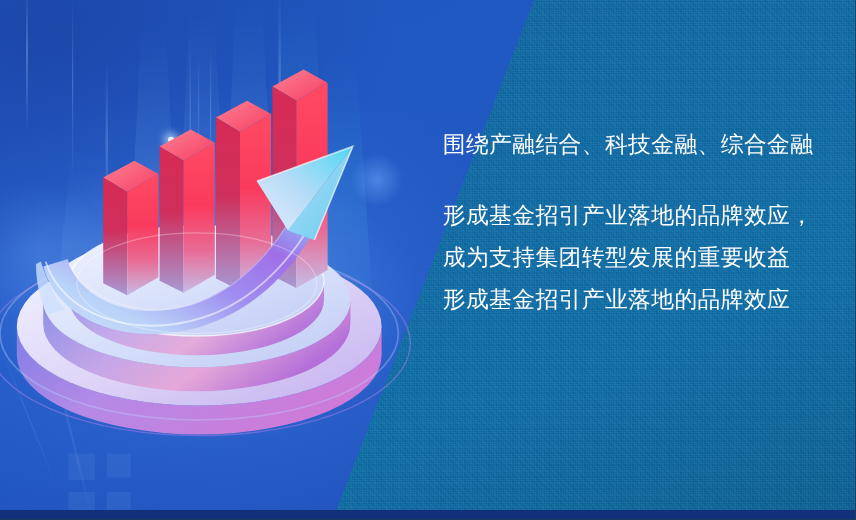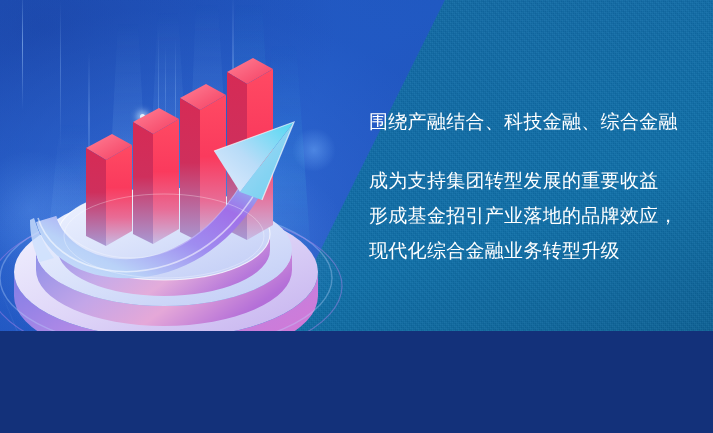--- a/index.html
+++ b/index.html
@@ -7,21 +7,21 @@
     padding: 0;
     background: #13317a;
   }
   body {
     font-family: "Liberation Sans", "DejaVu Sans", sans-serif;
   }
 
   #banner {
     position: relative;
     width: 713px;
-    height: 331px;
+    height: 425px;
     overflow: hidden;
     background: #14532d;
   }
 
   
   .bg-base {
     position: absolute;
     inset: 0;
     background:
       radial-gradient(ellipse 520px 360px at 26% 62%, rgba(64,120,230,0.55) 0%, rgba(40,88,200,0.18) 55%, rgba(31,84,189,0) 75%),
@@ -298,19 +298,19 @@
 
       <ellipse cx="164" cy="236" rx="100" ry="42" fill="none" stroke="rgba(255,255,255,0.30)" stroke-width="1"></ellipse>
     </svg>
   </div>
 
   <div class="copy">
     <div class="para first">
       <span class="line">围绕产融结合、科技金融、综合金融</span>
     </div>
     <div class="para second">
+      <span class="line">形成基金招引产业落地的品牌效应，</span>
       <span class="line">成为支持集团转型发展的重要收益</span>
-      <span class="line">形成基金招引产业落地的品牌效应，</span>
-      <span class="line">现代化综合金融业务转型升级</span>
+      <span class="line">形成基金招引产业落地的品牌效应</span>
     </div>
   </div>
 
 </div>
 
 </body></html>

